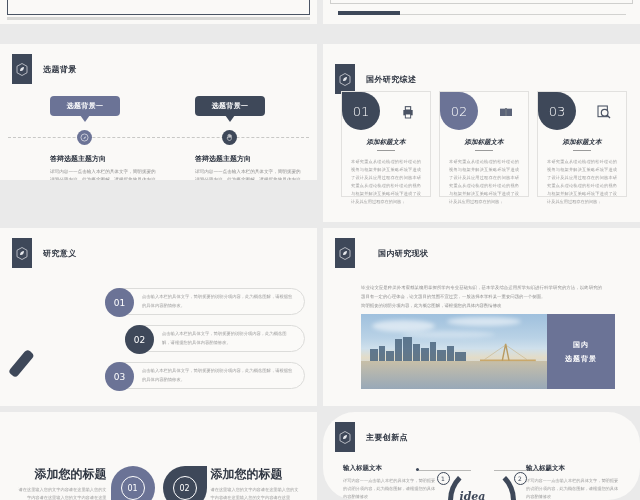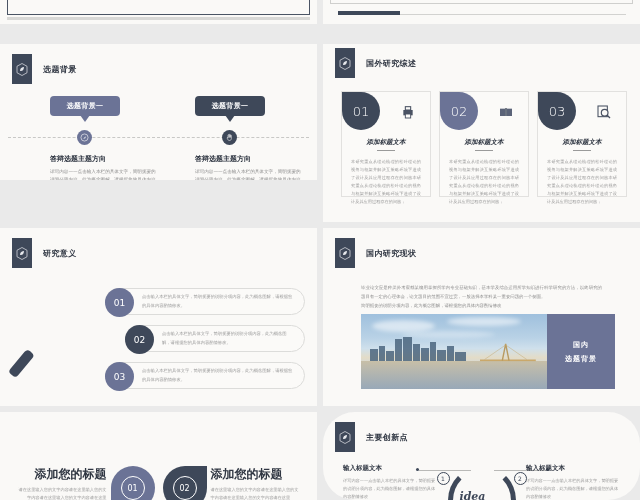--- a/index.html
+++ b/index.html
@@ -80,21 +80,21 @@
   .dot-a { left: 77px; background:#6b7396; }
   .dot-b { left: 222px; background:#3e4859; }
   .tl-col { position:absolute; top: 110px; width: 108px; }
   .col-a { left: 50px; }
   .col-b { left: 195px; }
   .tl-h { font-size: 7px; font-weight: bold; color:#2f3642; margin-bottom:4px; }
   .tl-p { font-size: 4.6px; line-height: 1.85; color:#8a8a8a; }
 
   
   .s4 { top: 44px; height: 178px; }
-  .s4 .sec-head { left: 12px; top: 4px; }
+  .s4 .sec-head { left: 12px; top: 20px; }
   .cards { position:absolute; left: 18px; top: 47px; display:flex; gap: 8px; }
   .card {
     width: 90px; height: 106px; border: 1px solid #e2e1df; background:#fbfaf8;
     position: relative;
   }
   .leaf {
     position:absolute; left: 0; top: 0; width: 38px; height: 38px;
     border-radius: 0 50% 50% 50%;
     display:flex; align-items:center; justify-content:center;
     color:#fff; font-size: 13px; font-weight: 300;
@@ -135,21 +135,21 @@
     position:absolute; left: -1px; top:-1px; width: 29px; height: 29px; border-radius:50%;
     display:flex; align-items:center; justify-content:center;
     color:#fff; font-size: 9px; font-family:"DejaVu Sans", sans-serif;
   }
   .pn-a { background:#6b7396; }
   .pn-b { background:#3e4859; }
   .pill-p { margin-left: 36px; margin-right: 10px; font-size: 4.3px; line-height:1.9; color:#9b9b9b; }
 
   
   .s6 { top: 228px; height: 178px; }
-  .s6 .sec-head { left: 12px; top: 10px; }
+  .s6 .sec-head { left: 12px; top: 10px; gap: 12px; }
   .s6-p1 { position:absolute; left: 38px; right: 38px; top: 56px;
     font-size: 4.4px; line-height: 2; color:#8d8d8d; text-align:justify; }
   .s6-p2 { position:absolute; left: 38px; right: 38px; top: 74px;
     font-size: 4.4px; line-height: 2; color:#8d8d8d; }
   .s6-img { position:absolute; left: 38px; top: 86px; width: 254px; height: 75px;
     display:flex; overflow:hidden; }
   .sky { flex: 1 1 auto; position:relative; overflow:hidden;
     background: linear-gradient(#9fc0dd 0%, #b9d2e6 32%, #cfe0ec 46%, #e3dcc8 58%, #cdd6dd 72%, #aebfcc 100%); }
   .sky .cloud { position:absolute; background: rgba(255,255,255,.55); border-radius:50%; filter: blur(2px); }
   .sky .city { position:absolute; bottom: 38%; left: 4%; width: 55%; height: 32%; }

